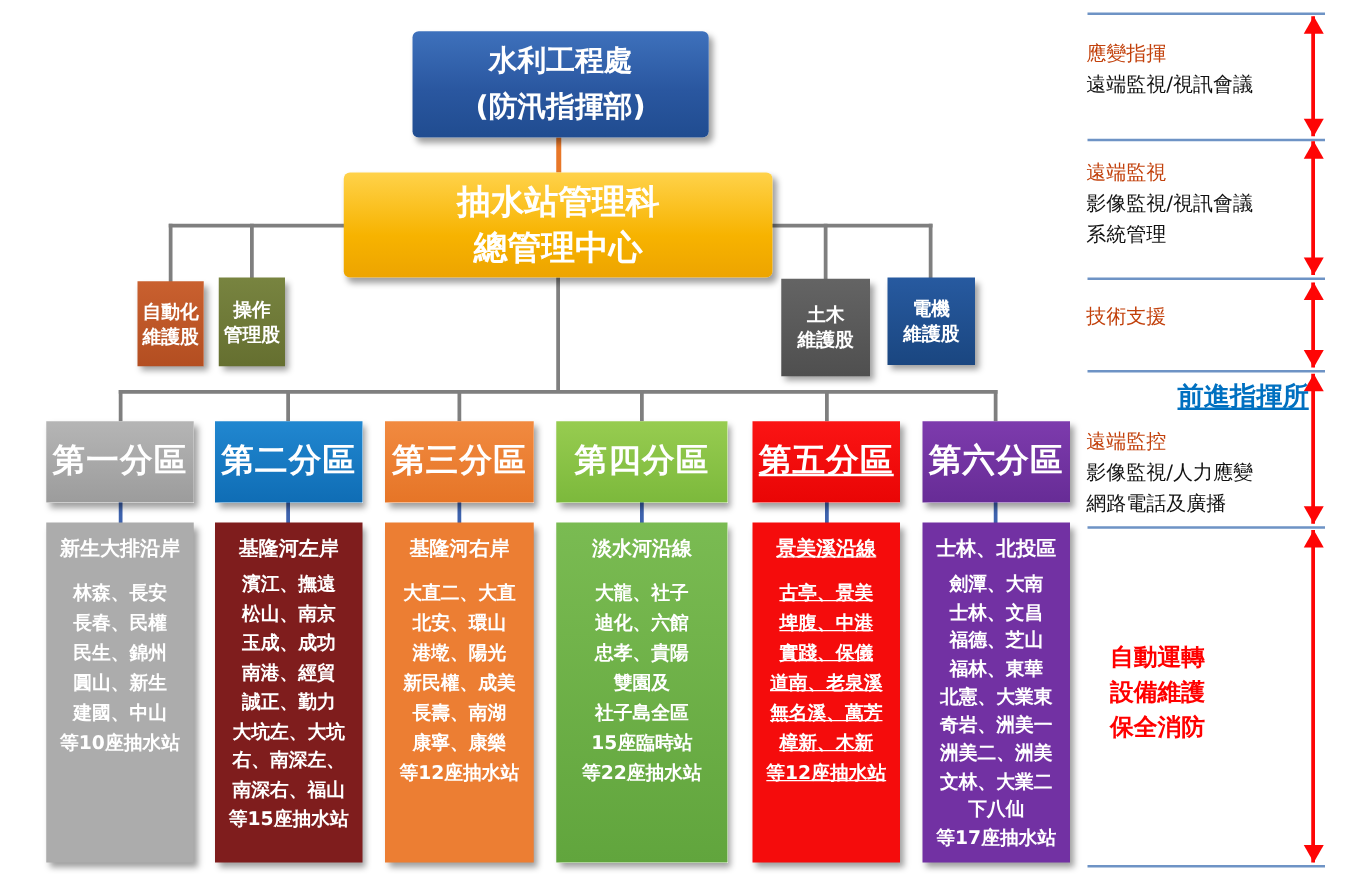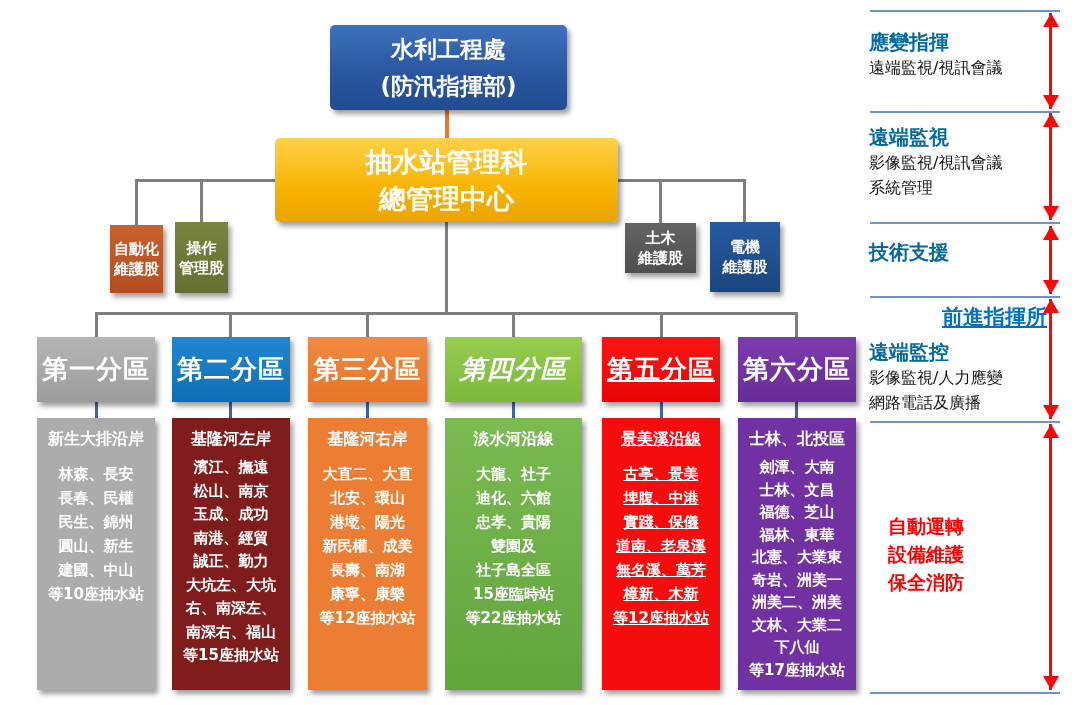--- a/index.html
+++ b/index.html
@@ -19,52 +19,52 @@
     background:linear-gradient(180deg,#3E71BC 0%,#2A57A0 55%,#204C90 100%);
     font-size:23px;line-height:37px;padding-top:6px;}
   .center-box{left:275px;top:138px;width:343px;height:84px;border-radius:5px;
     background:linear-gradient(180deg,#FFD24A 0%,#F7B300 60%,#EDA400 100%);
     font-size:27px;line-height:37px;padding-top:5px;}
 
   
   .dept{font-size:15px;line-height:20px;display:flex;align-items:center;justify-content:center;}
   .dept-1{left:110px;top:225px;width:53px;height:68px;background:linear-gradient(#C9602F,#B34E21);}
   .dept-2{left:175px;top:222px;width:53px;height:71px;background:linear-gradient(#788440,#656F30);}
-  .dept-3{left:625px;top:223px;width:71px;height:50px;background:linear-gradient(#646464,#4F4F4F);}
+  .dept-3{left:625px;top:223px;width:71px;height:78px;background:linear-gradient(#646464,#4F4F4F);}
   .dept-4{left:710px;top:222px;width:70px;height:70px;background:linear-gradient(#275AA0,#1A4680);}
 
   
   .hdr{top:337px;height:65px;font-size:26px;line-height:65px;letter-spacing:1px;}
   .det{top:418px;height:272px;padding:10px 2px 0 2px;}
   .det .area{font-size:16px;line-height:22px;}
   .det .stations{font-size:15px;line-height:24px;margin-top:12px;}
   .col1{left:37px;width:118px;}
   .col2{left:172px;width:118px;}
   .col3{left:308px;width:119px;}
   .col4{left:445px;width:137px;}
   .col5{left:602px;width:118px;text-decoration:underline;}
   .col6{left:738px;width:118px;}
   .col2 .stations{margin-top:6px;line-height:23.5px;}
   .col6 .stations{margin-top:6px;line-height:22.5px;}
   .hdr1{background:linear-gradient(#B5B5B5,#9C9C9C);}  .det1{background:#ACACAC;}
   .hdr2{background:linear-gradient(#2187D0,#0F6DB5);}  .det2{background:#7f1d1d;}
   .hdr3{background:linear-gradient(#F18A40,#E67527);}  .det3{background:#EC7E33;}
-  .hdr4{background:linear-gradient(#97CC50,#7CB93C);font-style:italic;}  .det4{background:linear-gradient(#7ABB52,#61A53D);}
+  .hdr4{background:linear-gradient(#97CC50,#7CB93C);}  .det4{background:linear-gradient(#7ABB52,#61A53D);}
   .hdr5{background:linear-gradient(#FB1414,#E90505);}  .det5{background:#F50C0C;}
   .hdr6{background:linear-gradient(#7D3BAD,#672C96);}  .det6{background:#7231A3;}
 
   
   .sep{position:absolute;left:870px;width:190px;height:2px;background:#6E93C5;}
   .arrow{position:absolute;left:1049px;width:3px;background:#FE0505;}
   .arrow::before,.arrow::after{content:"";position:absolute;left:50%;
     border-left:8px solid transparent;border-right:8px solid transparent;}
   .arrow::before{top:0;transform:translateX(-50%);border-bottom:14px solid #FE0505;}
   .arrow::after{bottom:0;transform:translateX(-50%);border-top:14px solid #FE0505;}
   .ann{position:absolute;left:869px;width:178px;color:#111;}
-  .ann .ann-title{color:#0369a1;font-weight:bold;font-size:20px;line-height:25px;}
+  .ann .ann-title{color:#c2410c;font-weight:normal;font-size:16px;line-height:25px;}
   .ann .ann-body{font-size:16px;line-height:25px;color:#111;}
   .forward-post{position:absolute;left:869px;width:178px;text-align:right;
     color:#0070C0;font-weight:bold;font-size:21px;text-decoration:underline;}
   .auto-title{position:absolute;left:888px;width:150px;color:#FF0000;
     font-weight:bold;font-size:19px;line-height:28px;}
 </style>
 </head>
 <body>
 
 <div class="canvas">

